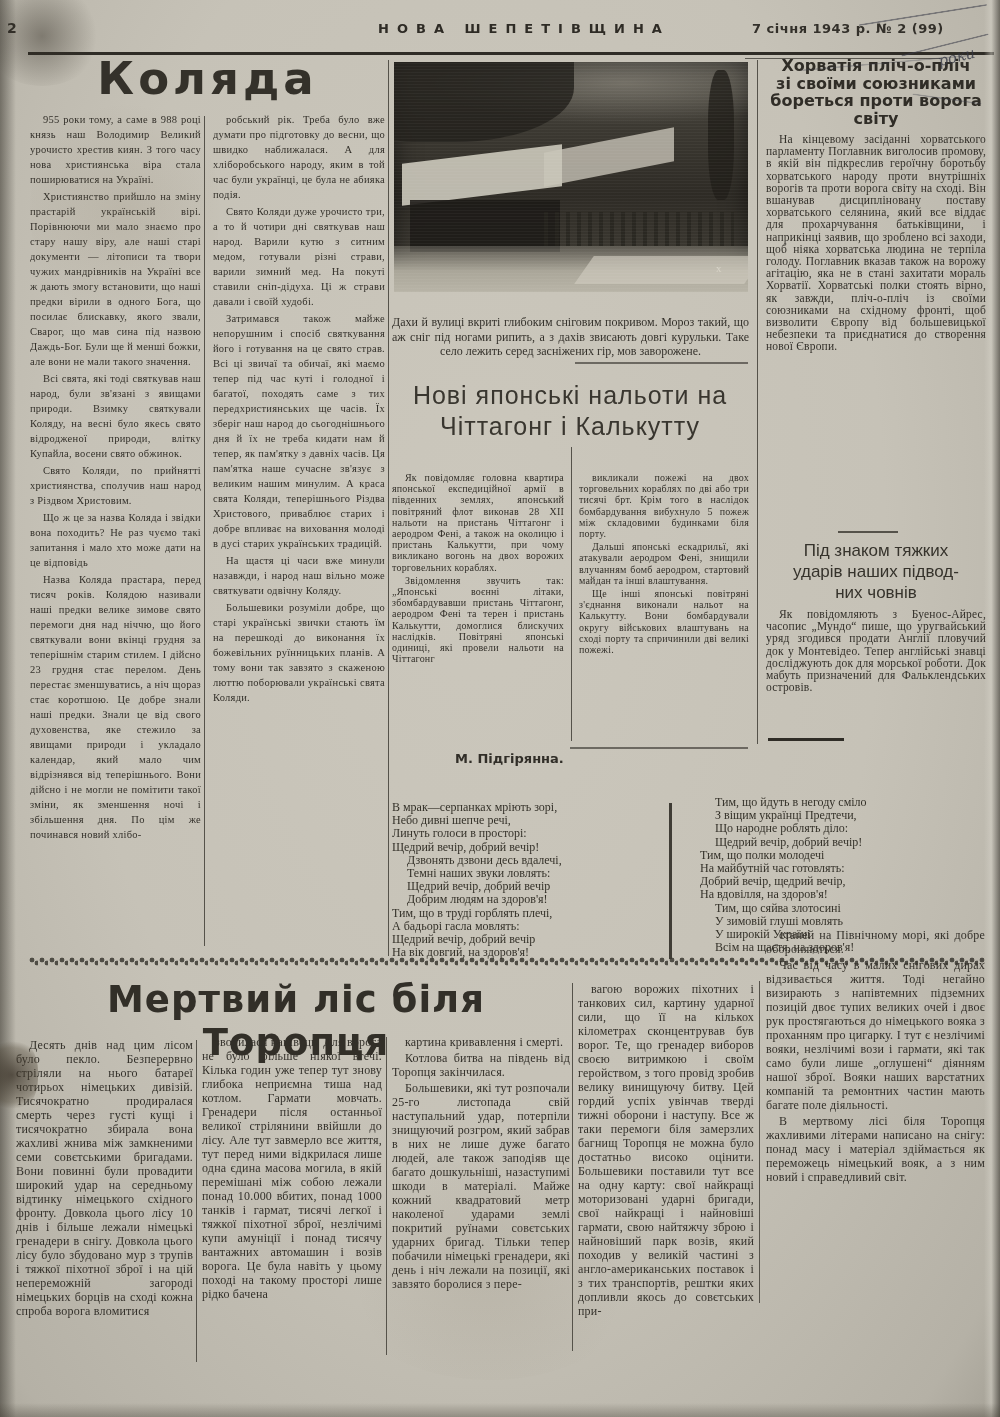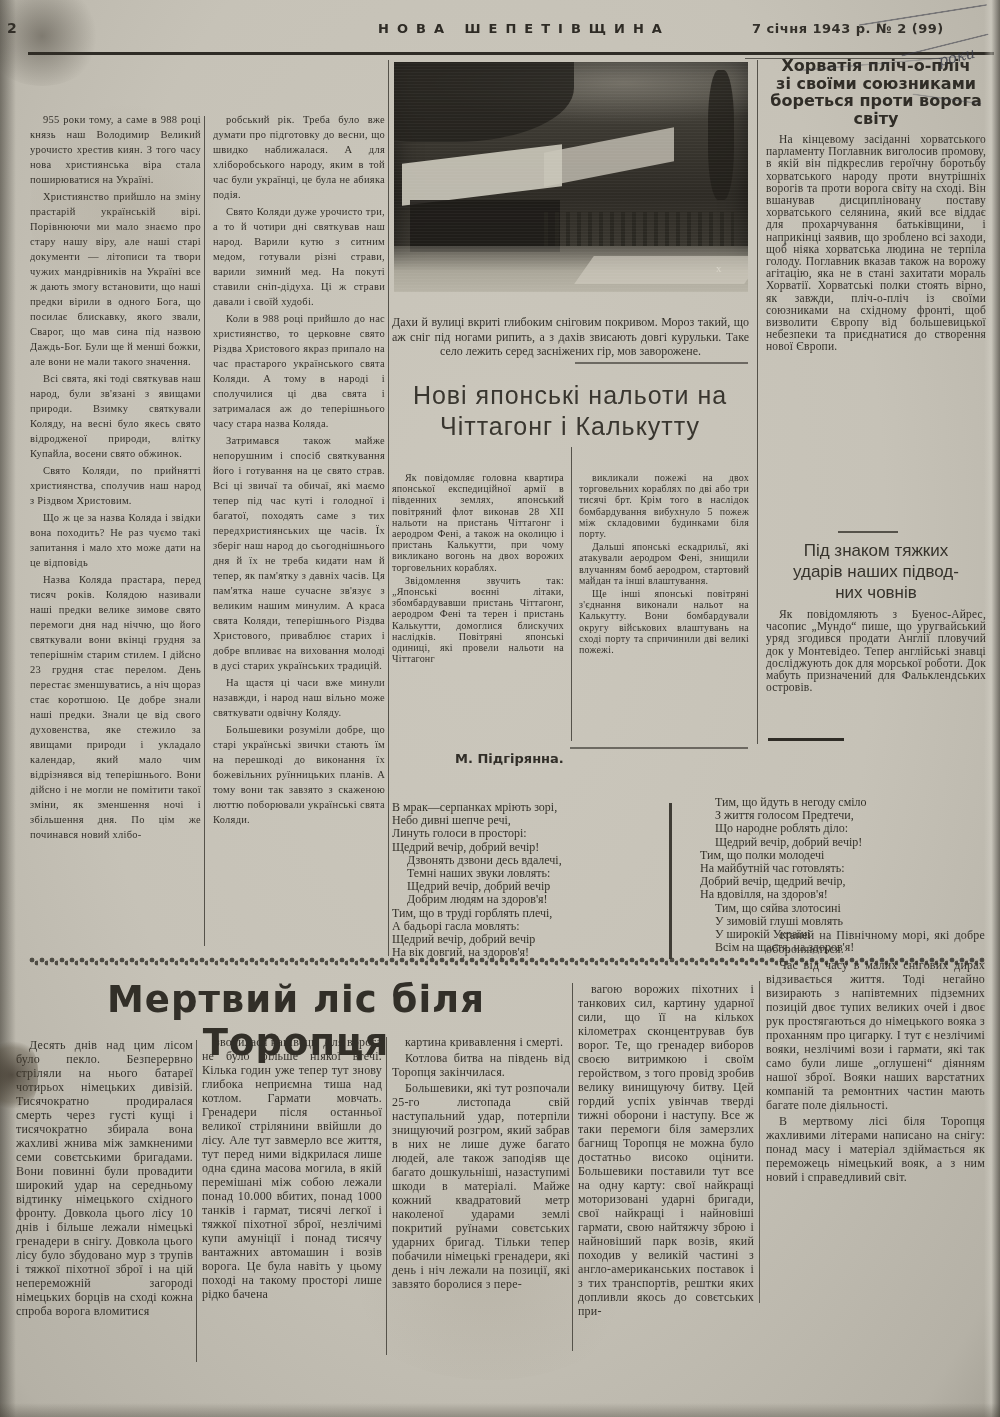--- a/index.html
+++ b/index.html
@@ -62,33 +62,33 @@
 <body>
 
 <div id="page">
 
   <div class="abs pagenum noint" style="left:7px;top:20px;">2</div>
   <div class="abs masthead noint" style="left:50%;top:21px;transform:translateX(-50%);">НОВА ШЕПЕТІВЩИНА</div>
   <div class="abs dateline noint" style="left:752px;top:21px;">7 січня 1943 р. № 2 (99)</div>
   <div class="abs hrule" style="left:28px;top:52px;width:966px;height:3px;"></div>
   <div class="abs hrule" style="left:745px;top:58px;width:195px;height:1px;opacity:.7;"></div>
 
+  <div class="abs h-kolyada" style="left:30px;top:52px;width:355px;">Коляда</div>
   <div class="abs bodycol t-k" style="left:30px;top:112px;width:171px;height:838px;">
       <p>955 роки тому, а саме в 988 році князь наш Володимир Великий урочисто хрестив киян. З того часу нова християнська віра стала поширюватися на Україні.</p>
       <p>Християнство прийшло на зміну прастарій українській вірі. Порівнюючи ми мало знаємо про стару нашу віру, але наші старі документи — літописи та твори чужих мандрівників на Україні все ж дають змогу встановити, що наші предки вірили в одного Бога, що посилає блискавку, якого звали, Сварог, що мав сина під назвою Даждь-Бог. Були ще й менші божки, але вони не мали такого значення.</p>
       <p>Всі свята, які тоді святкував наш народ, були зв'язані з явищами природи. Взимку святкували Коляду, на весні було якесь свято відродженої природи, влітку Купайла, восени свято обжинок.</p>
       <p>Свято Коляди, по прийнятті християнства, сполучив наш народ з Різдвом Христовим.</p>
       <p>Що ж це за назва Коляда і звідки вона походить? Не раз чуємо такі запитання і мало хто може дати на це відповідь</p>
       <p>Назва Коляда прастара, перед тисяч років. Колядою називали наші предки велике зимове свято перемоги дня над ніччю, що його святкували вони вкінці грудня за теперішнім старим стилем. І дійсно 23 грудня стає перелом. День перестає зменшуватись, а ніч щораз стає коротшою. Це добре знали наші предки. Знали це від свого духовенства, яке стежило за явищами природи і укладало календар, який мало чим відрізнявся від теперішнього. Вони дійсно і не могли не помітити такої зміни, як зменшення ночі і збільшення дня. По цім же починався новий хлібо-</p>
     </div>
   <div class="abs vd" style="left:204px;top:116px;height:830px;"></div>
   <div class="abs bodycol t-k" style="left:213px;top:112px;width:172px;height:838px;">
       <p>робський рік. Треба було вже думати про підготовку до весни, що швидко наближалася. А для хліборобського народу, яким в той час були українці, це була не абияка подія.</p>
       <p>Свято Коляди дуже урочисто три, а то й чотири дні святкував наш народ. Варили кутю з ситним медом, готували різні страви, варили зимний мед. На покуті ставили сніп-дідуха. Ці ж страви давали і своїй худобі.</p>
-      <p>Коли в 988 році прийшло до нас християнство, то церковне свято Різдва Христового якраз припало на час прастарого українського свята Коляди. А тому в народі і сполучилися ці два свята і затрималася аж до теперішнього часу стара назва Коляда.</p>
       <p>Затримався також майже непорушним і спосіб святкування його і готування на це свято страв. Всі ці звичаї та обичаї, які маємо тепер під час куті і голодної і багатої, походять саме з тих передхристиянських ще часів. Їх зберіг наш народ до сьогоднішнього дня й їх не треба кидати нам й тепер, як пам'ятку з давніх часів. Ця пам'ятка наше сучасне зв'язує з великим нашим минулим. А краса свята Коляди, теперішнього Різдва Христового, приваблює старих і добре впливає на виховання молоді в дусі старих українських традицій.</p>
       <p>На щастя ці часи вже минули назавжди, і народ наш вільно може святкувати одвічну Коляду.</p>
       <p>Большевики розуміли добре, що старі українські звички стають їм на перешкоді до виконання їх божевільних руїнницьких планів. А тому вони так завзято з скаженою люттю поборювали українські свята Коляди.</p>
     </div>
 
   <div class="abs vd" style="left:388px;top:60px;height:896px;"></div>
   <div class="abs vd" style="left:757px;top:60px;height:684px;"></div>
 
   <div class="abs photo" style="left:394px;top:62px;width:354px;height:230px;">
     <div class="ph-sky"></div>
@@ -154,21 +154,21 @@
       <div class="pl">     Щедрий вечір, добрий вечір</div>
       <div class="pl">     Добрим людям на здоров'я!</div>
       <div class="pl">Тим, що в труді горблять плечі,</div>
       <div class="pl">А бадьорі гасла мовлять:</div>
       <div class="pl">Щедрий вечір, добрий вечір</div>
       <div class="pl">На вік довгий, на здоров'я!</div>
     </div>
   <div class="abs vd" style="left:669px;top:803px;width:3px;height:156px;background:#3f3c35;"></div>
   <div class="abs" style="left:700px;top:796px;width:286px;">
       <div class="pl">     Тим, що йдуть в негоду сміло</div>
-      <div class="pl">     З життя голосом Предтечи,</div>
+      <div class="pl">     З віщим українці Предтечи,</div>
       <div class="pl">     Що народне роблять діло:</div>
       <div class="pl">     Щедрий вечір, добрий вечір!</div>
       <div class="pl">Тим, що полки молодечі</div>
       <div class="pl">На майбутній час готовлять:</div>
       <div class="pl">Добрий вечір, щедрий вечір,</div>
       <div class="pl">На вдовілля, на здоров'я!</div>
       <div class="pl">     Тим, що сяйва злотосині</div>
       <div class="pl">     У зимовій глуші мовлять</div>
       <div class="pl">     У широкій Україні</div>
       <div class="pl">     Всім на щастя, на здоров'я!</div>

